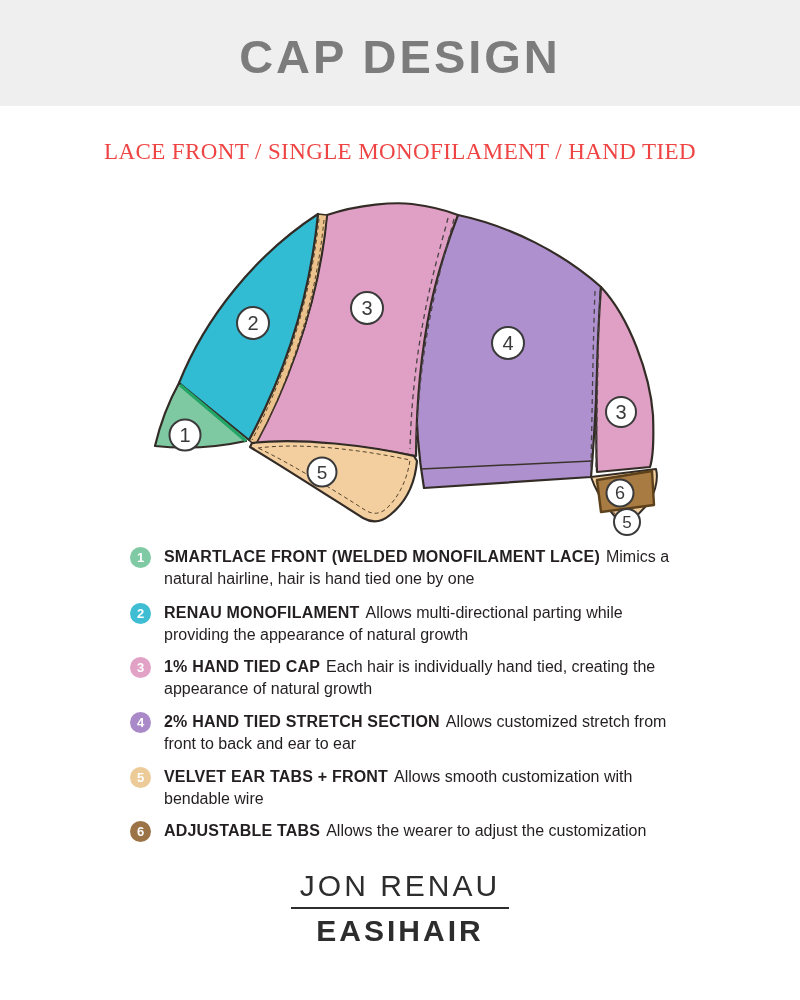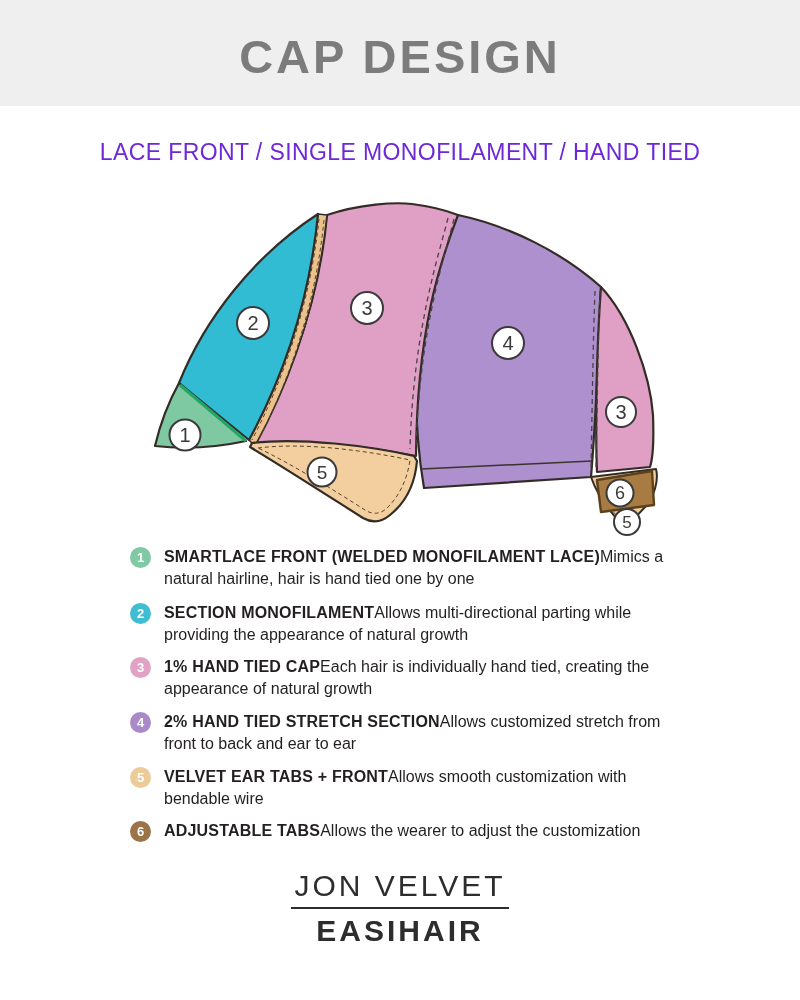--- a/index.html
+++ b/index.html
@@ -2,28 +2,28 @@
 <html><head>
 <meta charset="utf-8">
 <style>
   html,body{margin:0;padding:0;background:#fff;}
   .page{position:relative;width:800px;height:1000px;background:#ffffff;
         font-family:"Liberation Sans",sans-serif;overflow:hidden;}
   .header-band{position:absolute;top:0;left:0;width:800px;height:106px;background:#efeff0;}
   .page-title{margin:0;width:100%;line-height:113px;text-align:center;
               font-size:47px;font-weight:700;letter-spacing:3px;color:#7c7c7c;}
   .subtitle{position:absolute;top:139px;left:0;width:800px;text-align:center;
-            font-size:23px;letter-spacing:.4px;color:#6d28d9;}
+            font-size:23px;letter-spacing:.4px;color:#ef4444;font-family:Liberation Serif, serif;}
   .diagram-svg{position:absolute;left:140px;top:195px;width:560px;height:350px;}
   svg text{font-family:"Liberation Sans",sans-serif;}
   .legend-item{position:absolute;left:130px;display:flex;gap:13px;}
   .lg-circle{flex:0 0 auto;width:21px;height:21px;border-radius:50%;margin-top:1px;
              color:#fff;font-size:13px;font-weight:700;text-align:center;line-height:21px;}
   .lg-text{width:527px;font-size:16px;line-height:22px;color:#231f20;}
-  .lg-text b{letter-spacing:.2px;}
+  .lg-text b{letter-spacing:.2px;margin-right:6px;}
   .footer{position:absolute;top:869px;left:0;width:800px;text-align:center;color:#2d2d2d;}
   .brand{font-size:30px;letter-spacing:3px;}
   .brand-rule{width:218px;height:2px;background:#2d2d2d;margin:4px auto 5px;}
   .sub-brand{font-size:30px;letter-spacing:3px;font-weight:bold;}
 </style>
 </head>
 <body>
 
 <div class="page">
 
@@ -96,38 +96,38 @@
       <text x="627" y="528" text-anchor="middle" font-size="17" fill="#3a3a3a">5</text>
     </g>
   </svg>
 
   <div class="legend-item" style="top:546px">
     <span class="lg-circle" style="background-color: rgb(127, 201, 164);">1</span>
     <div class="lg-text"><b>SMARTLACE FRONT (WELDED MONOFILAMENT LACE)</b><span>Mimics a natural hairline, hair is hand tied one by one</span></div>
   </div>
   <div class="legend-item" style="top:602px">
     <span class="lg-circle" style="background-color: rgb(63, 189, 210);">2</span>
-    <div class="lg-text"><b>SECTION MONOFILAMENT</b><span>Allows multi-directional parting while providing the appearance of natural growth</span></div>
+    <div class="lg-text"><b>RENAU MONOFILAMENT</b><span>Allows multi-directional parting while providing the appearance of natural growth</span></div>
   </div>
   <div class="legend-item" style="top:656px">
     <span class="lg-circle" style="background-color: rgb(225, 162, 198);">3</span>
     <div class="lg-text"><b>1% HAND TIED CAP</b><span>Each hair is individually hand tied, creating the appearance of natural growth</span></div>
   </div>
   <div class="legend-item" style="top:711px">
     <span class="lg-circle" style="background-color: rgb(170, 137, 201);">4</span>
     <div class="lg-text"><b>2% HAND TIED STRETCH SECTION</b><span>Allows customized stretch from front to back and ear to ear</span></div>
   </div>
   <div class="legend-item" style="top:766px">
     <span class="lg-circle" style="background-color: rgb(237, 203, 153);">5</span>
     <div class="lg-text"><b>VELVET EAR TABS + FRONT</b><span>Allows smooth customization with bendable wire</span></div>
   </div>
   <div class="legend-item" style="top:820px">
     <span class="lg-circle" style="background-color: rgb(155, 115, 71);">6</span>
     <div class="lg-text"><b>ADJUSTABLE TABS</b><span>Allows the wearer to adjust the customization</span></div>
   </div>
 
   <div class="footer">
-    <div class="brand">JON VELVET</div>
+    <div class="brand">JON RENAU</div>
     <div class="brand-rule"></div>
     <div class="sub-brand">EASIHAIR</div>
   </div>
 
 </div>
 
 </body></html>

